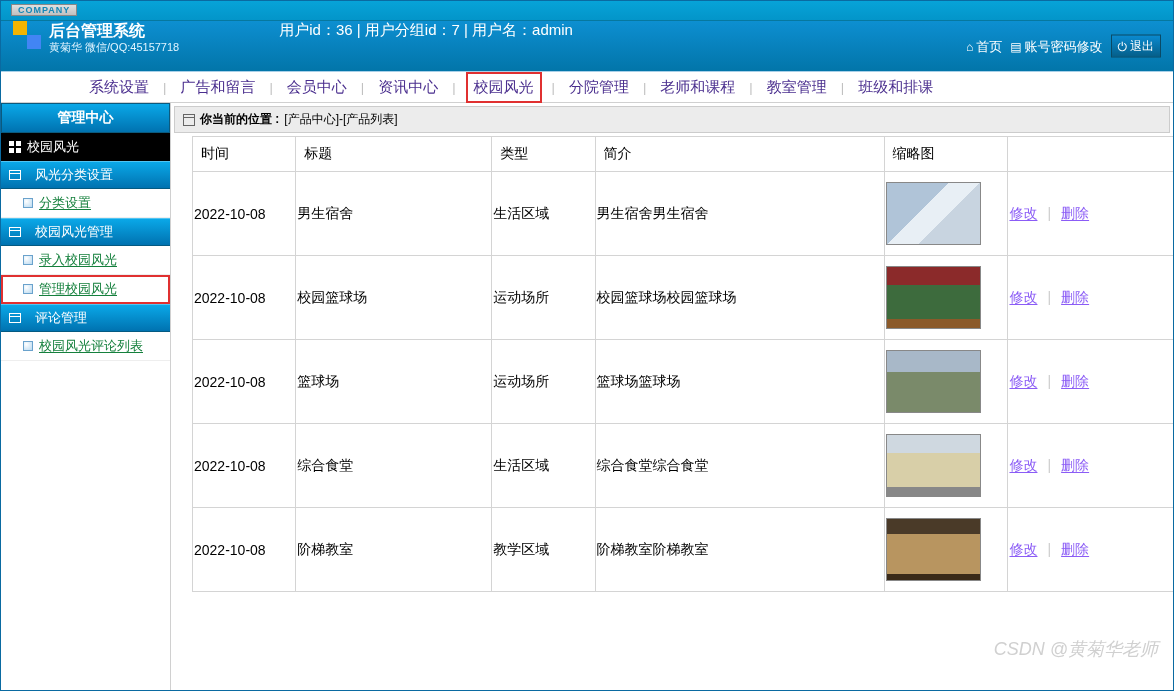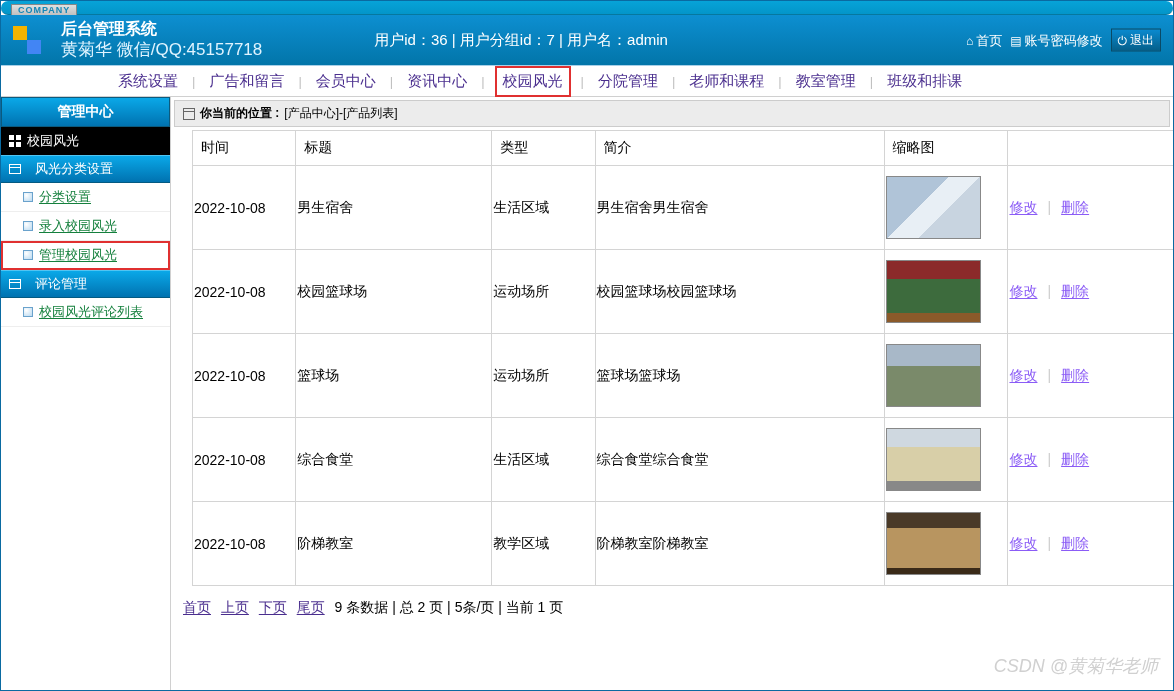--- a/index.html
+++ b/index.html
@@ -1,39 +1,39 @@
 <!DOCTYPE html>
 <html><head>
 <meta charset="utf-8">
 <style>
 * { margin: 0; padding: 0; box-sizing: border-box; }
 body { font-family: "Microsoft YaHei", Arial, sans-serif; font-size: 13px; background: #fff; }
 
 .window { width: 1174px; height: 691px; border: 1px solid #0a6aa1; background: #fff; position: relative; overflow: hidden; }
 
 
-.titlebar { height: 14px; background: linear-gradient(#07a3d8,#0395c9); border-bottom: 1px solid #06789f; border-radius: 7px; }
+.titlebar { height: 20px; background: linear-gradient(#07a3d8,#0395c9); border-bottom: 1px solid #06789f; }
 .title-chip { display: inline-block; background: linear-gradient(#e0e0e0,#c0c0c0); color:#1587b6; font-size:9px; font-weight:bold; padding: 0 6px; margin: 1px 0 0 10px; border:1px solid #888; letter-spacing:1px; }
 
 
-.header { height: 50px; background: linear-gradient(#0d8fd1,#0275a9); display:flex; align-items:center; color:#fff; position:relative;gap:12px; }
+.header { height: 50px; background: linear-gradient(#0d8fd1,#0275a9); display:flex; color:#fff; position:relative; }
 .logo { width:28px; height:28px; margin:0 8px 0 12px; position:relative; }
 .logo::before { content:""; position:absolute; width:14px; height:14px; background:#f4b400; left:0; top:0; }
 .logo::after { content:""; position:absolute; width:14px; height:14px; background:#4285f4; left:14px; top:14px; }
 .logo-block { display:flex; flex-direction:column; line-height:1.25; }
 .app-title { font-size:16px; font-weight:bold; }
-.app-sub { font-size:17px; color:#e0f4ff; }
+.app-sub { font-size:11px; color:#e0f4ff; }
 .user-info { margin-left:100px; font-size:15px; }
 .header-right { position:absolute; right:12px; top:50%; transform:translateY(-50%); display:flex; gap:8px; align-items:center; }
 .hdr-link { color:#fff; text-decoration:none; font-size:13px; display:flex; align-items:center; gap:3px; }
 .hdr-icon { font-size:12px; }
 .logout-btn { border:1px solid #0a4a66; background:linear-gradient(#0a8ad0,#055f8a); color:#fff; padding:2px 6px; font-size:12px; cursor:pointer; display:flex; align-items:center; gap:3px; }
 
 
-.topnav { height: 32px; background:#fff; border-bottom:1px solid #d0d0d0; display:flex; align-items:center; padding-left:113px; border-top:1px solid #a8d0e8; }
+.topnav { height: 32px; background:#fff; border-bottom:1px solid #d0d0d0; display:flex; align-items:center; padding-left:84px; border-top:1px solid #a8d0e8; }
 .topnav a { color:#4a2e8e; font-size:15px; text-decoration:none; padding:0 4px; }
 .topnav .sep { color:#c0c0c0; margin:0 10px; }
 .topnav a.highlighted { border:2px solid #e03030; padding:4px 6px; }
 
 
 .body-row { display:flex; height: calc(100% - 96px); }
 
 
 .sidebar { width:170px; background:#fff; border-right:1px solid #d0d0d0; }
 .side-top { background:linear-gradient(#0aa8e8,#0072b0); color:#fff; font-weight:bold; font-size:14px; text-align:center; padding:5px 0; border:1px solid #0b5a7e; }
@@ -69,21 +69,21 @@
 .th-5 { background:linear-gradient(#4a3a28 25%,#b89560 25%,#b89560 90%,#3a2a18 90%); border:1px solid #888; }
 .act-link { color:#8b5cf6; text-decoration:underline; font-size:14px; text-underline-offset:2px; }
 .act-cell { white-space:nowrap; }
 .act-sep { color:#ccc; padding:0 10px; }
 
 
 .pager { padding:10px 12px 8px 12px; font-size:14px; }
 .pager a { color:#4a2e8e; text-decoration:underline; margin-right:6px; text-underline-offset:2px; }
 
 
-.watermark { position:absolute; right:15px; bottom:12px; color:#d0d0d0; font-size:18px; font-style:italic; pointer-events:none;margin-left:47px; }
+.watermark { position:absolute; right:15px; bottom:29px; color:#d0d0d0; font-size:18px; font-style:italic; pointer-events:none;margin-left:47px; }
 </style>
 </head>
 <body>
 
 <div class="window">
 
   <div class="titlebar">
     <span class="title-chip">COMPANY</span>
   </div>
 
@@ -139,20 +139,24 @@
       </div>
       <div id="side-groups">
           <div class="side-header">
             <span class="side-hicon"></span>
             <span>风光分类设置</span>
           </div>
           <div class="side-item">
             <span class="bullet-icon"></span>
             <a href="#">分类设置</a>
           </div>
+          <div class="side-header">
+            <span class="side-hicon"></span>
+            <span>校园风光管理</span>
+          </div>
           <div class="side-item">
             <span class="bullet-icon"></span>
             <a href="#">录入校园风光</a>
           </div>
           <div class="side-item highlighted">
             <span class="bullet-icon"></span>
             <a href="#">管理校园风光</a>
           </div>
           <div class="side-header">
             <span class="side-hicon"></span>
@@ -230,24 +234,17 @@
               <td>教学区域</td>
               <td>阶梯教室阶梯教室</td>
               <td>
                 <span class="thumb th-5"></span>
               </td>
               <td class="act-cell"><a href="#" class="act-link">修改</a><span class="act-sep">|</span><a href="#" class="act-link">删除</a></td>
             </tr>
           </tbody>
       </table>
 
-      <div class="pager">
-        <a href="#">首页</a>
-        <a href="#">上页</a>
-        <a href="#">下页</a>
-        <a href="#">尾页</a>
-        <span>9 条数据 | 总 2 页 | 5条/页 | 当前 1 页</span>
-      </div>
     </div>
   </div>
 
   <div class="watermark">CSDN @黄菊华老师</div>
 </div>
 
 </body></html>

